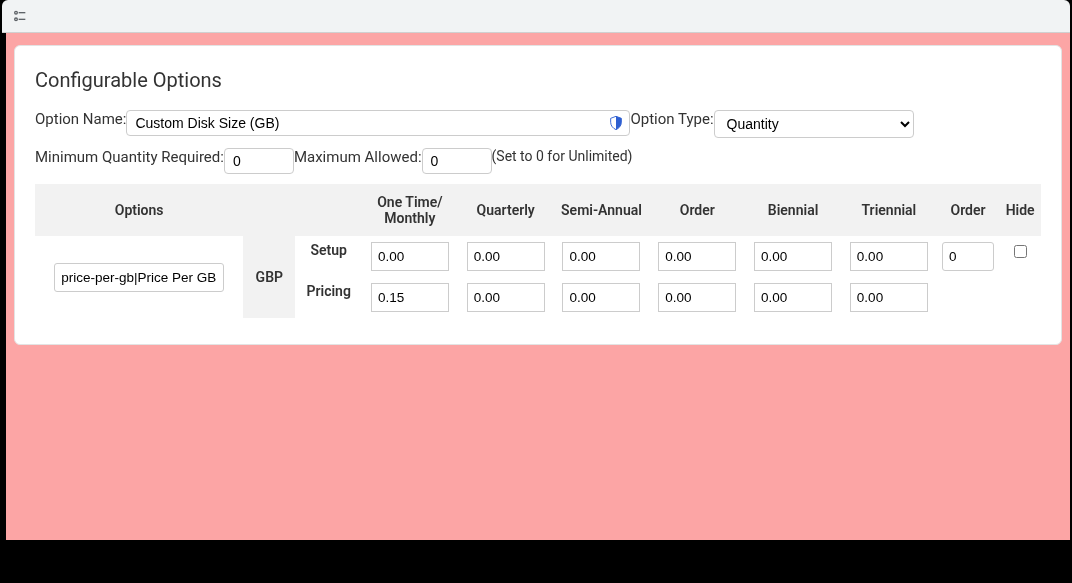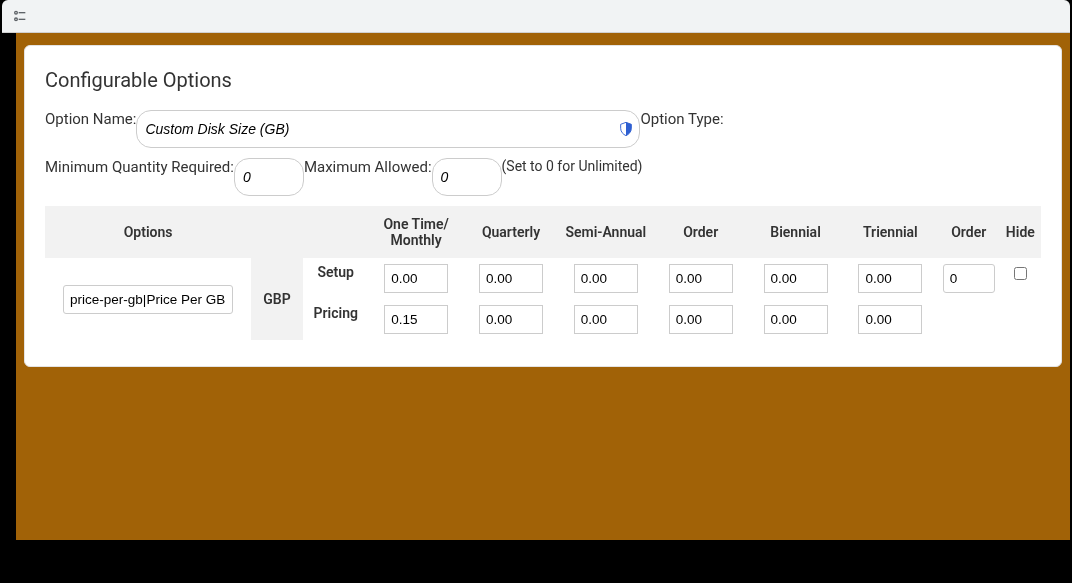--- a/index.html
+++ b/index.html
@@ -15,49 +15,49 @@
   .titlebar .tb-btn { width: 16px; height: 16px; color: #ccc; display: flex; align-items: center; justify-content: center; cursor: pointer; font-size:14px; line-height:1; }
   .titlebar .close { width: 18px; height: 18px; background: #e85d3a; border-radius: 50%; color: #fff; display:flex; align-items:center; justify-content:center; font-size:12px; cursor: pointer;}
 
   
   .chrome-chrome { background: #f1f3f4; border-bottom: 1px solid #d0d0d0; padding: 8px 10px; display: flex; align-items: center; gap: 10px; border-radius: 6px 6px 0 0; margin: 0 2px; }
   .chrome-chrome .siteinfo-icon { width: 16px; height: 16px; color: #5f6368; }
   .addr { font-size: 14.5px; color: #202124; }
   .addr .muted { color: #777; }
 
   
-  .page-wrap { background: #a16207; height: calc(100% - 28px - 44px - 4px); margin: 0 2px 2px 16px; padding: 12px 8px; }
+  .page-wrap { background: #fca5a5; height: calc(100% - 28px - 44px - 4px); margin: 0 2px 2px 6px; padding: 12px 8px; }
   .card { background: #fff; border: 1px solid #e3e3e3; border-radius: 6px; padding: 18px 20px 26px 20px; }
 
   h2.page-title { font-size: 20px; font-weight: 400; margin: 4px 0 18px 0; color:#333; }
 
   .formrow { display: flex; align-items: flex-start; flex-wrap: wrap; margin-bottom: 10px; }
   label.inline { font-size: 15px; }
-  input.text, select.text { border: 1px solid #ccc; border-radius: 15px; padding: 10px 8px; font-size: 14px; font-style: italic; }
+  input.text, select.text { border: 1px solid #ccc; border-radius: 4px; padding: 4px 8px; font-size: 14px; }
   .optname-wrap { position: relative; flex: 0 0 504px; }
   .optname-wrap input { width: 100%; padding-right: 28px; }
   .shield { position: absolute; right: 6px; top: 50%; transform: translateY(-50%); width: 16px; height: 16px; }
   select.text { width: 200px; background:#fff; }
 
   .small-num { width: 70px; }
 
   
   .ptable { width: 100%; border-collapse: collapse; margin-top: 8px; table-layout: fixed; }
   .ptable thead th { background: #f2f2f2; font-weight: 600; font-size: 14px; padding: 10px 6px; text-align: center; }
   .ptable thead th:first-child { width: 200px; }
   .ptable thead th.col-cur { width: 50px; }
   .ptable thead th.col-subh { width: 64px; }
   .ptable thead th.col-price { width: 92px; }
   .ptable thead th.col-order { width: 60px; }
   .ptable thead th.col-hide { width: 40px; }
   .ptable td { padding: 6px 4px; text-align: center; vertical-align: top; }
   .ptable td.optcell { vertical-align: middle; }
   .ptable td.cur { background: #f2f2f2; font-weight: 600; vertical-align: middle; }
   .subh { font-weight: 600; text-align:right; padding-right:10px; vertical-align:middle;}
-  .pinput { width: 64px; border:1px solid #ccc; border-radius:0; padding:6px 6px; font-size:13.5px; }
+  .pinput { width: 78px; border:1px solid #ccc; border-radius:0; padding:6px 6px; font-size:13.5px; }
   .oinput { width: 52px; border:1px solid #ccc; border-radius:3px; padding:6px 6px; font-size:13.5px; }
   .optval { width: 170px; border:1px solid #ccc; border-radius:3px; padding:6px 6px; font-size:13.5px; }
 
   .btnrow { text-align: center; margin-top: 24px; }
   .btn { display: inline-block; border-radius: 4px; padding: 9px 16px; font-size: 14.5px; cursor: pointer; border:1px solid transparent; margin: 0 3px; }
   .btn-primary { background: #337ab7; color:#fff; border-color:#2e6da4; }
   .btn-default { background: #fff; color:#333; border-color:#ccc; }
 </style>
 </head>
 <body>
@@ -86,20 +86,23 @@
         <span class="optname-wrap">
           <input type="text" class="text" value="Custom Disk Size (GB)" style="">
           <span class="shield">
             <svg viewBox="0 0 24 24" width="16" height="16">
                 <path d="M12 2 L20 5 V11 C20 16 16.5 20 12 22 C7.5 20 4 16 4 11 V5 Z" fill="#fff" stroke="#2e5fd1" stroke-width="1.4"></path>
                 <path d="M12 2 L20 5 V11 C20 16 16.5 20 12 22 Z" fill="#2e5fd1"></path>
               </svg>
           </span>
         </span>
         <label class="inline">Option Type:</label>
+        <select class="text">
+          <option>Quantity</option>
+        </select>
       </div>
 
       <div class="formrow">
         <label class="inline">Minimum Quantity Required:</label>
         <input type="text" class="text small-num" value="0" style="">
         <label class="inline">Maximum Allowed:</label>
         <input type="text" class="text small-num" value="0" style="">
         <span>(Set to 0 for Unlimited)</span>
       </div>
 

